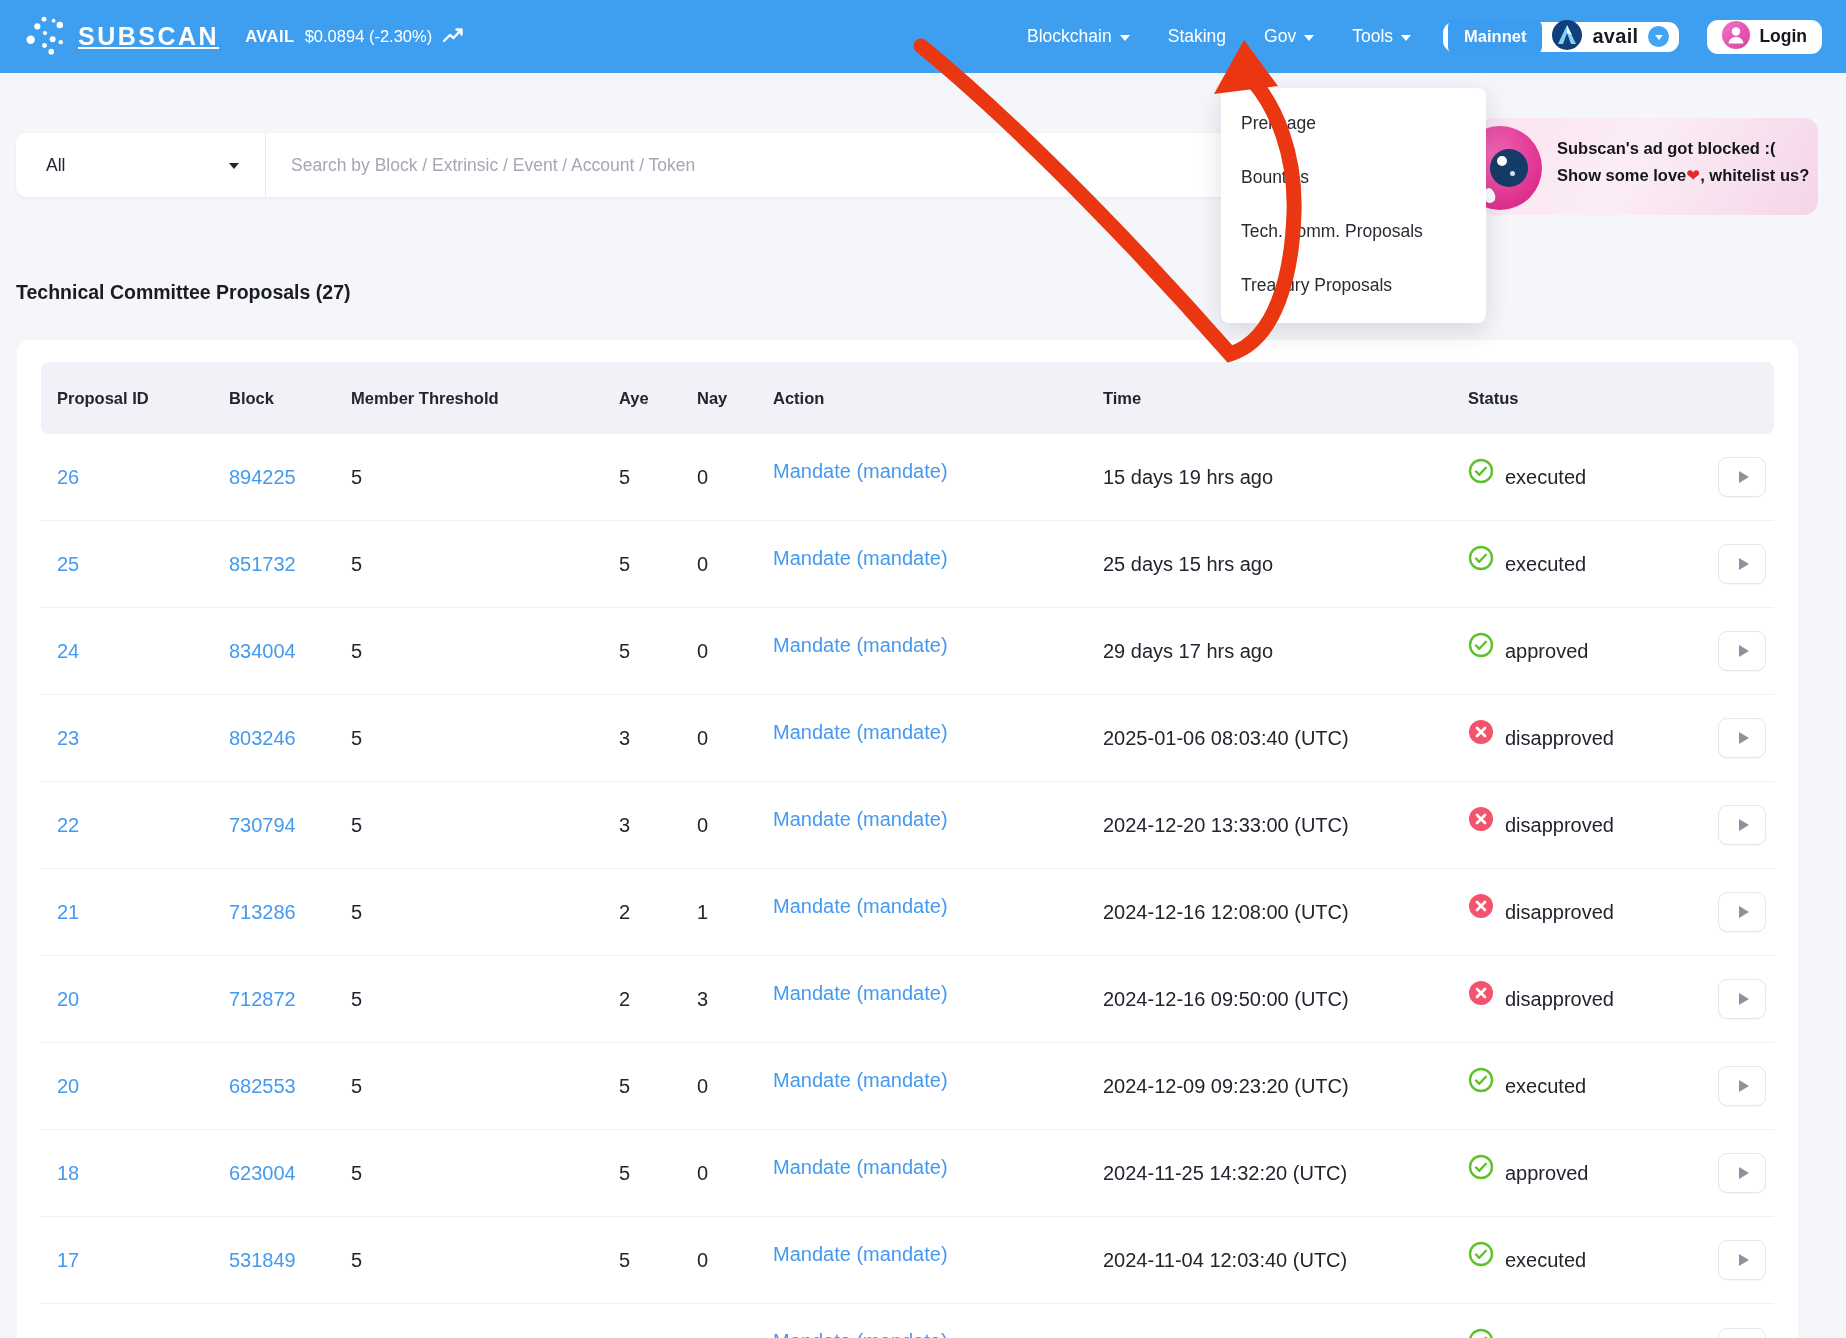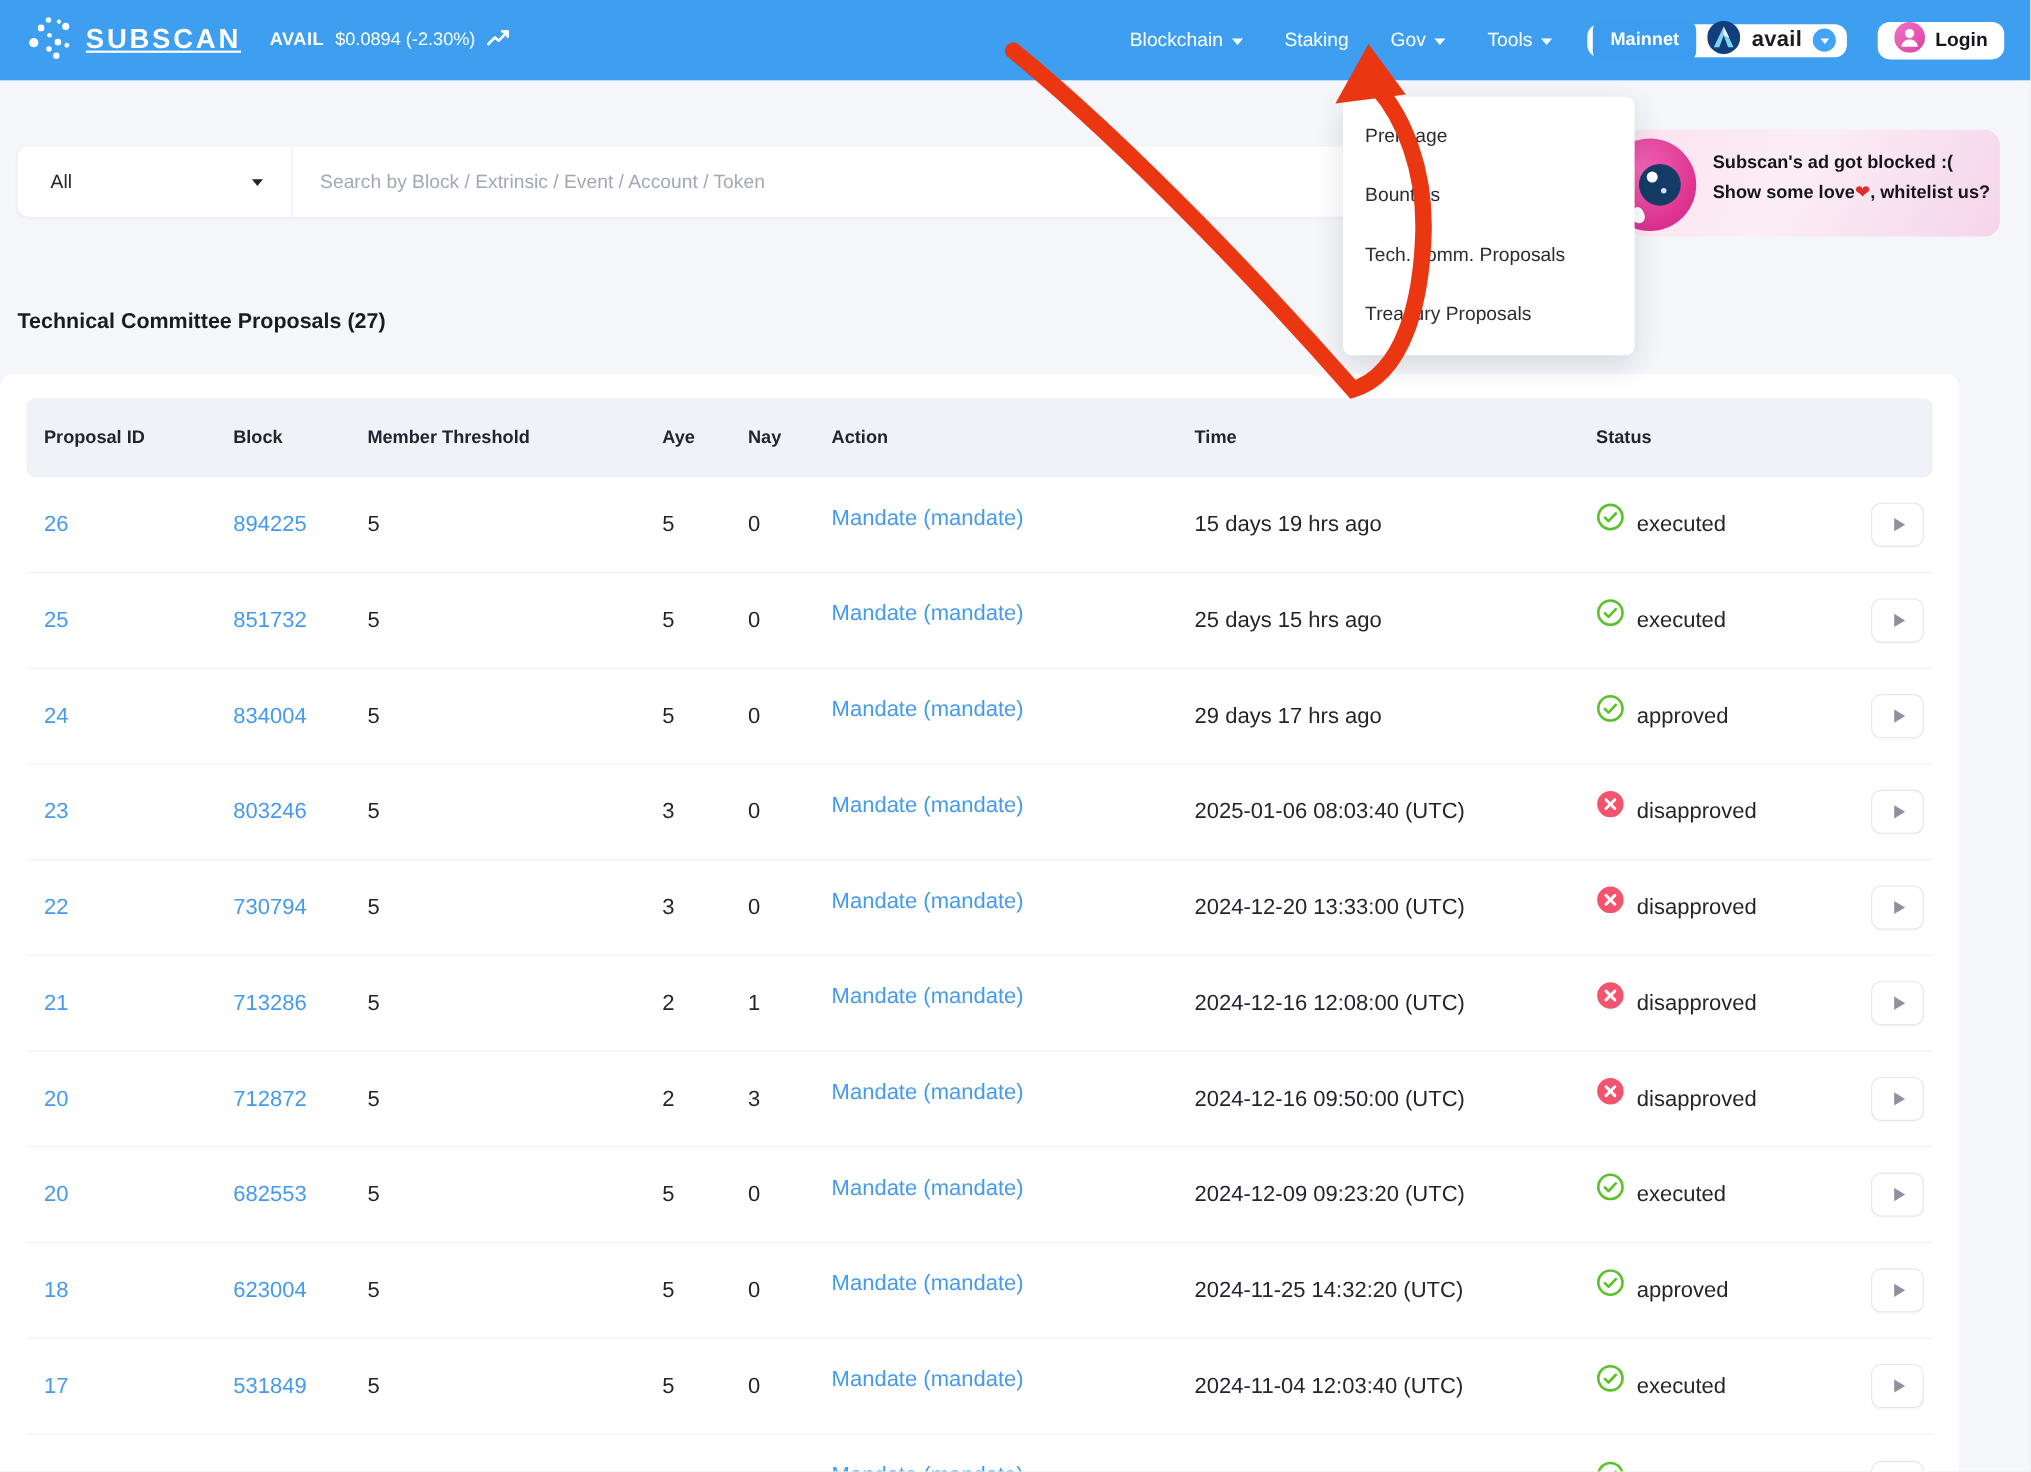--- a/index.html
+++ b/index.html
@@ -41,21 +41,21 @@
   .mascot-tear { position:absolute; left:26px; top:62px; width:11px; height:15px; background:#fff; border-radius:50% 50% 50% 50% / 62% 62% 38% 38%; transform:rotate(-12deg); }
   .ad-text { position:absolute; left:76px; top:17px; font-size:16.5px; font-weight:700; color:#15161B; line-height:27px; }
   .heart { color:#E22B2B; }
 
   
   .gov-menu { position:absolute; left:1221px; top:88px; width:265px; background:#fff; border-radius:8px; box-shadow:0 8px 26px rgba(30,35,50,.14); padding:8px 0 11px; z-index:40; }
   .menu-item { height:54px; display:flex; align-items:center; padding:0 20px; font-size:17.5px; color:#2A2B33; cursor:pointer; }
 
   
   .page-title { position:absolute; left:16px; top:281px; font-size:19.5px; font-weight:700; color:#1A1B24; z-index:4; }
-  .card { position:absolute; left:0; top:340px; width:1781px; height:998px; background:#fff; border-radius:12px 12px 0 0; padding:22px 24px 0; overflow:hidden; z-index:4; }
+  .card { position:absolute; left:17px; top:340px; width:1781px; height:998px; background:#fff; border-radius:12px 12px 0 0; padding:22px 24px 0; overflow:hidden; z-index:4; }
   .grid-row { display:grid; grid-template-columns:172px 122px 268px 78px 76px 330px 365px 250px 1fr; align-items:center; padding:0 16px; }
   .thead { height:72px; background:#F1F2F7; border-radius:8px; font-size:16.5px; font-weight:700; color:#23242E; }
   .trow { height:87px; border-bottom:1px solid #EFF0F4; font-size:20px; color:#23242E; }
   .trow:last-child { border-bottom:none; }
   .link { color:#4499F0; cursor:pointer; }
   .action-link { transform:translateY(-6px); display:inline-block; }
   .status { display:flex; align-items:center; gap:11px; }
   .status svg { transform:translateY(-4px); flex:none; }
   .status-label { color:#23242E; }
   .btn-cell { display:flex; justify-content:flex-start; }

